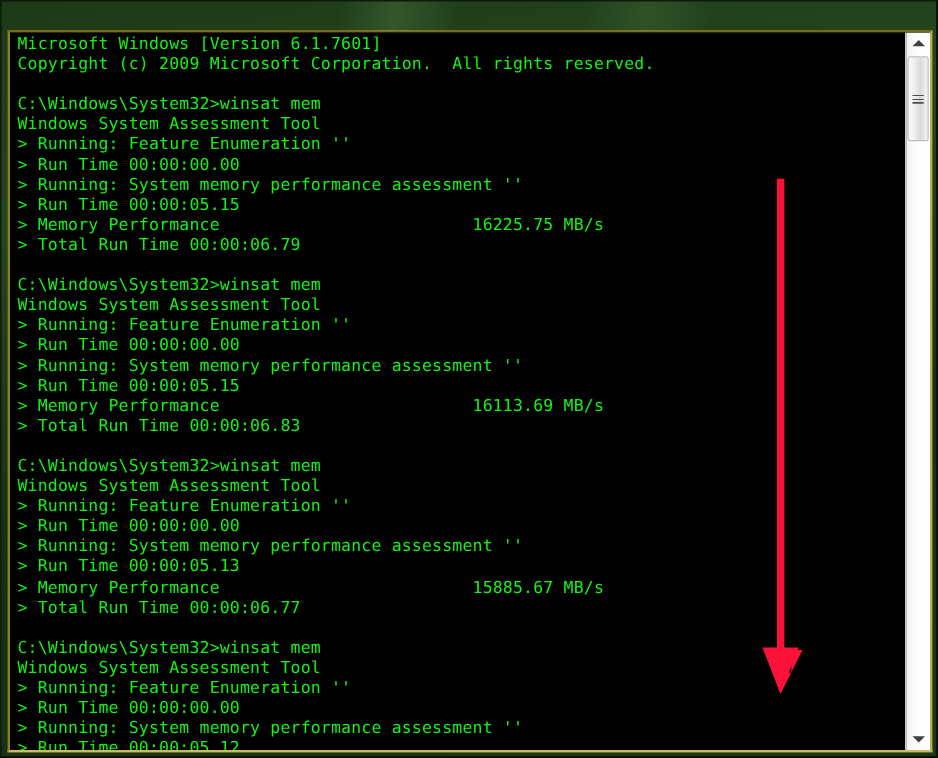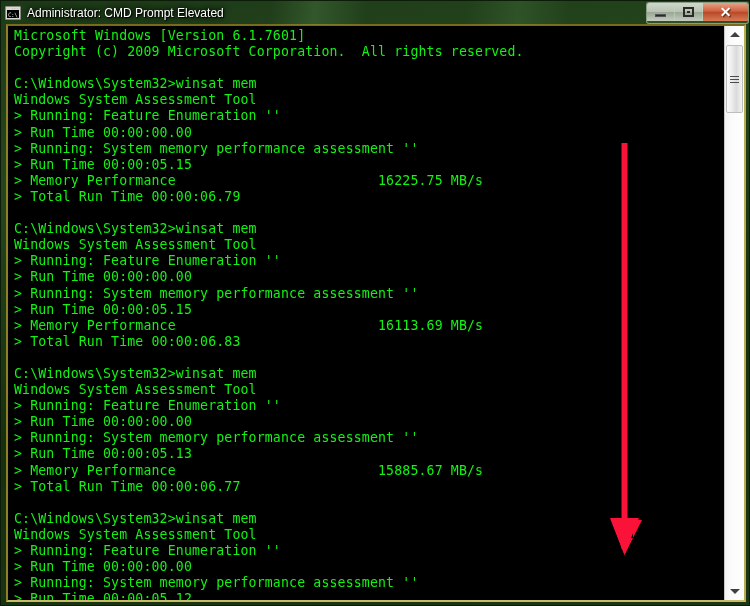--- a/index.html
+++ b/index.html
@@ -232,39 +232,20 @@
     height: 578px;
     pointer-events: none;
     z-index: 5;
   }
 </style>
 </head>
 <body>
 
 <div class="window">
 
-  <div class="titlebar">
-    <div class="title-icon">
-      <div class="dots">···</div>
-      <div class="screen">C:\</div>
-    </div>
-    <div class="title-text">Administrator: CMD Prompt Elevated</div>
-
-    <div class="caption-buttons">
-      <div class="cbtn">
-        <div class="glyph-min"></div>
-      </div>
-      <div class="cbtn">
-        <div class="glyph-max"></div>
-      </div>
-      <div class="cbtn close">
-        <div class="glyph-close">✕</div>
-      </div>
-    </div>
-  </div>
 
   <div class="client">
 
     <div class="console">
       <pre class="console-text">Microsoft Windows [Version 6.1.7601]
 Copyright (c) 2009 Microsoft Corporation.  All rights reserved.
 
 C:\Windows\System32&gt;winsat mem
 Windows System Assessment Tool
 &gt; Running: Feature Enumeration ''

